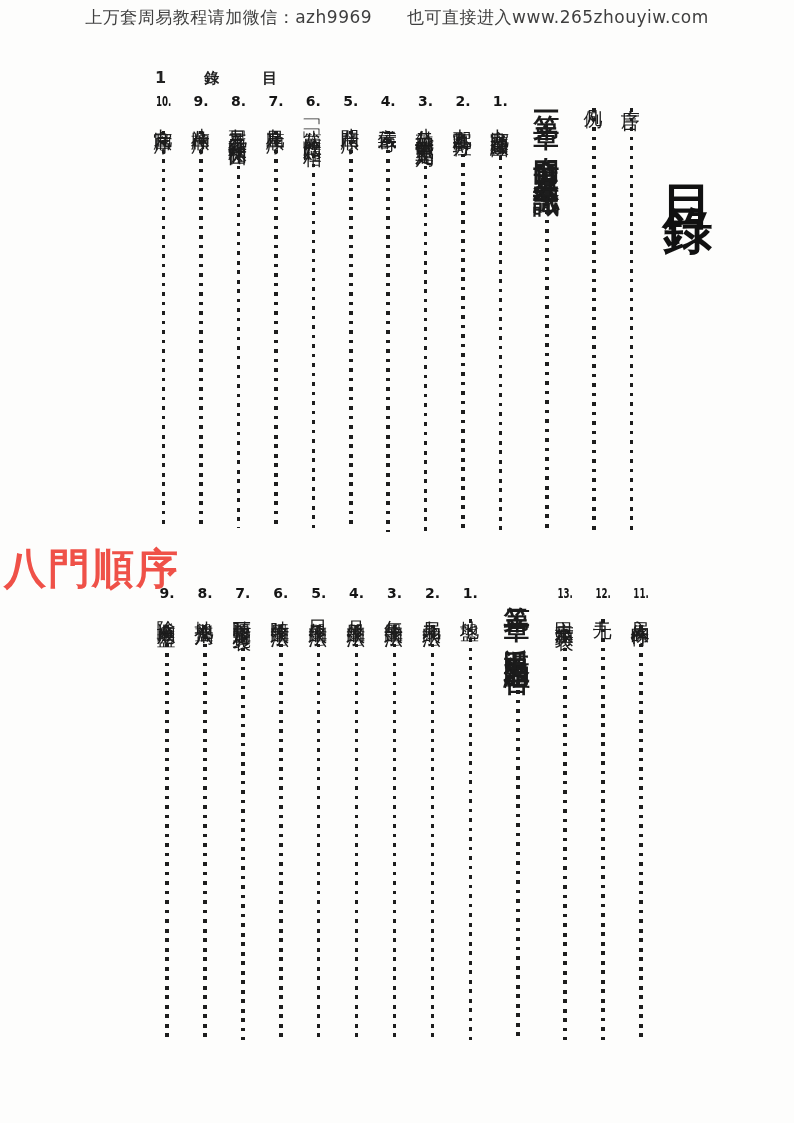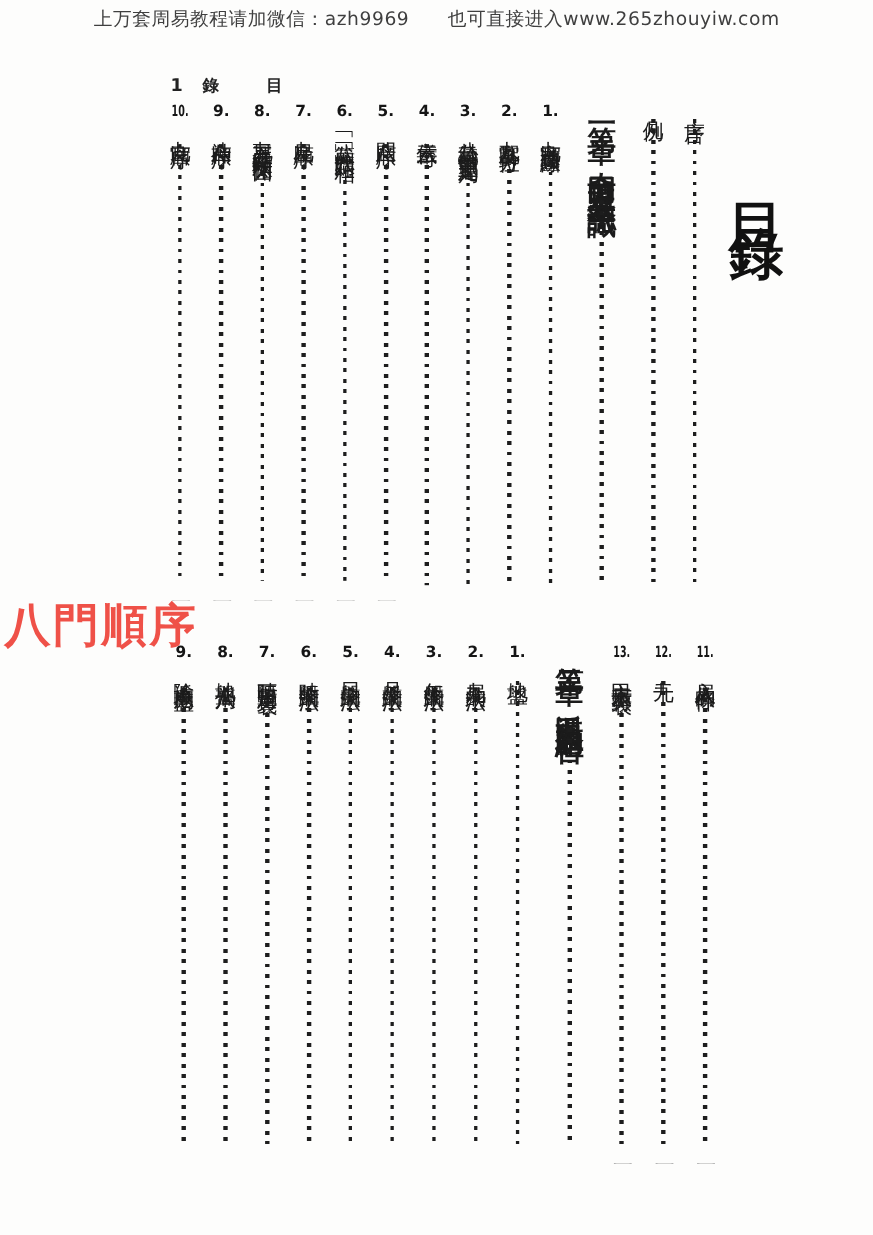--- a/index.html
+++ b/index.html
@@ -23,21 +23,21 @@
   }
   
   .running {
     position: absolute;
     top: 68px; left: 155px;
     font-size: 15px;
     font-weight: 700;
     color: #222;
   }
   .running .pgnum { margin-right: 18px; font-size: 16px; }
-  .running .rtitle { letter-spacing: 14px; }
+  .running .rtitle { letter-spacing: 14px; margin-left: 20px; }
   
   .main-title {
     position: absolute;
     top: 146px; right: 72px;
     writing-mode: vertical-rl;
     text-orientation: upright;
     font-size: 50px;
     font-weight: 700;
     letter-spacing: 20px;
     color: #111;

